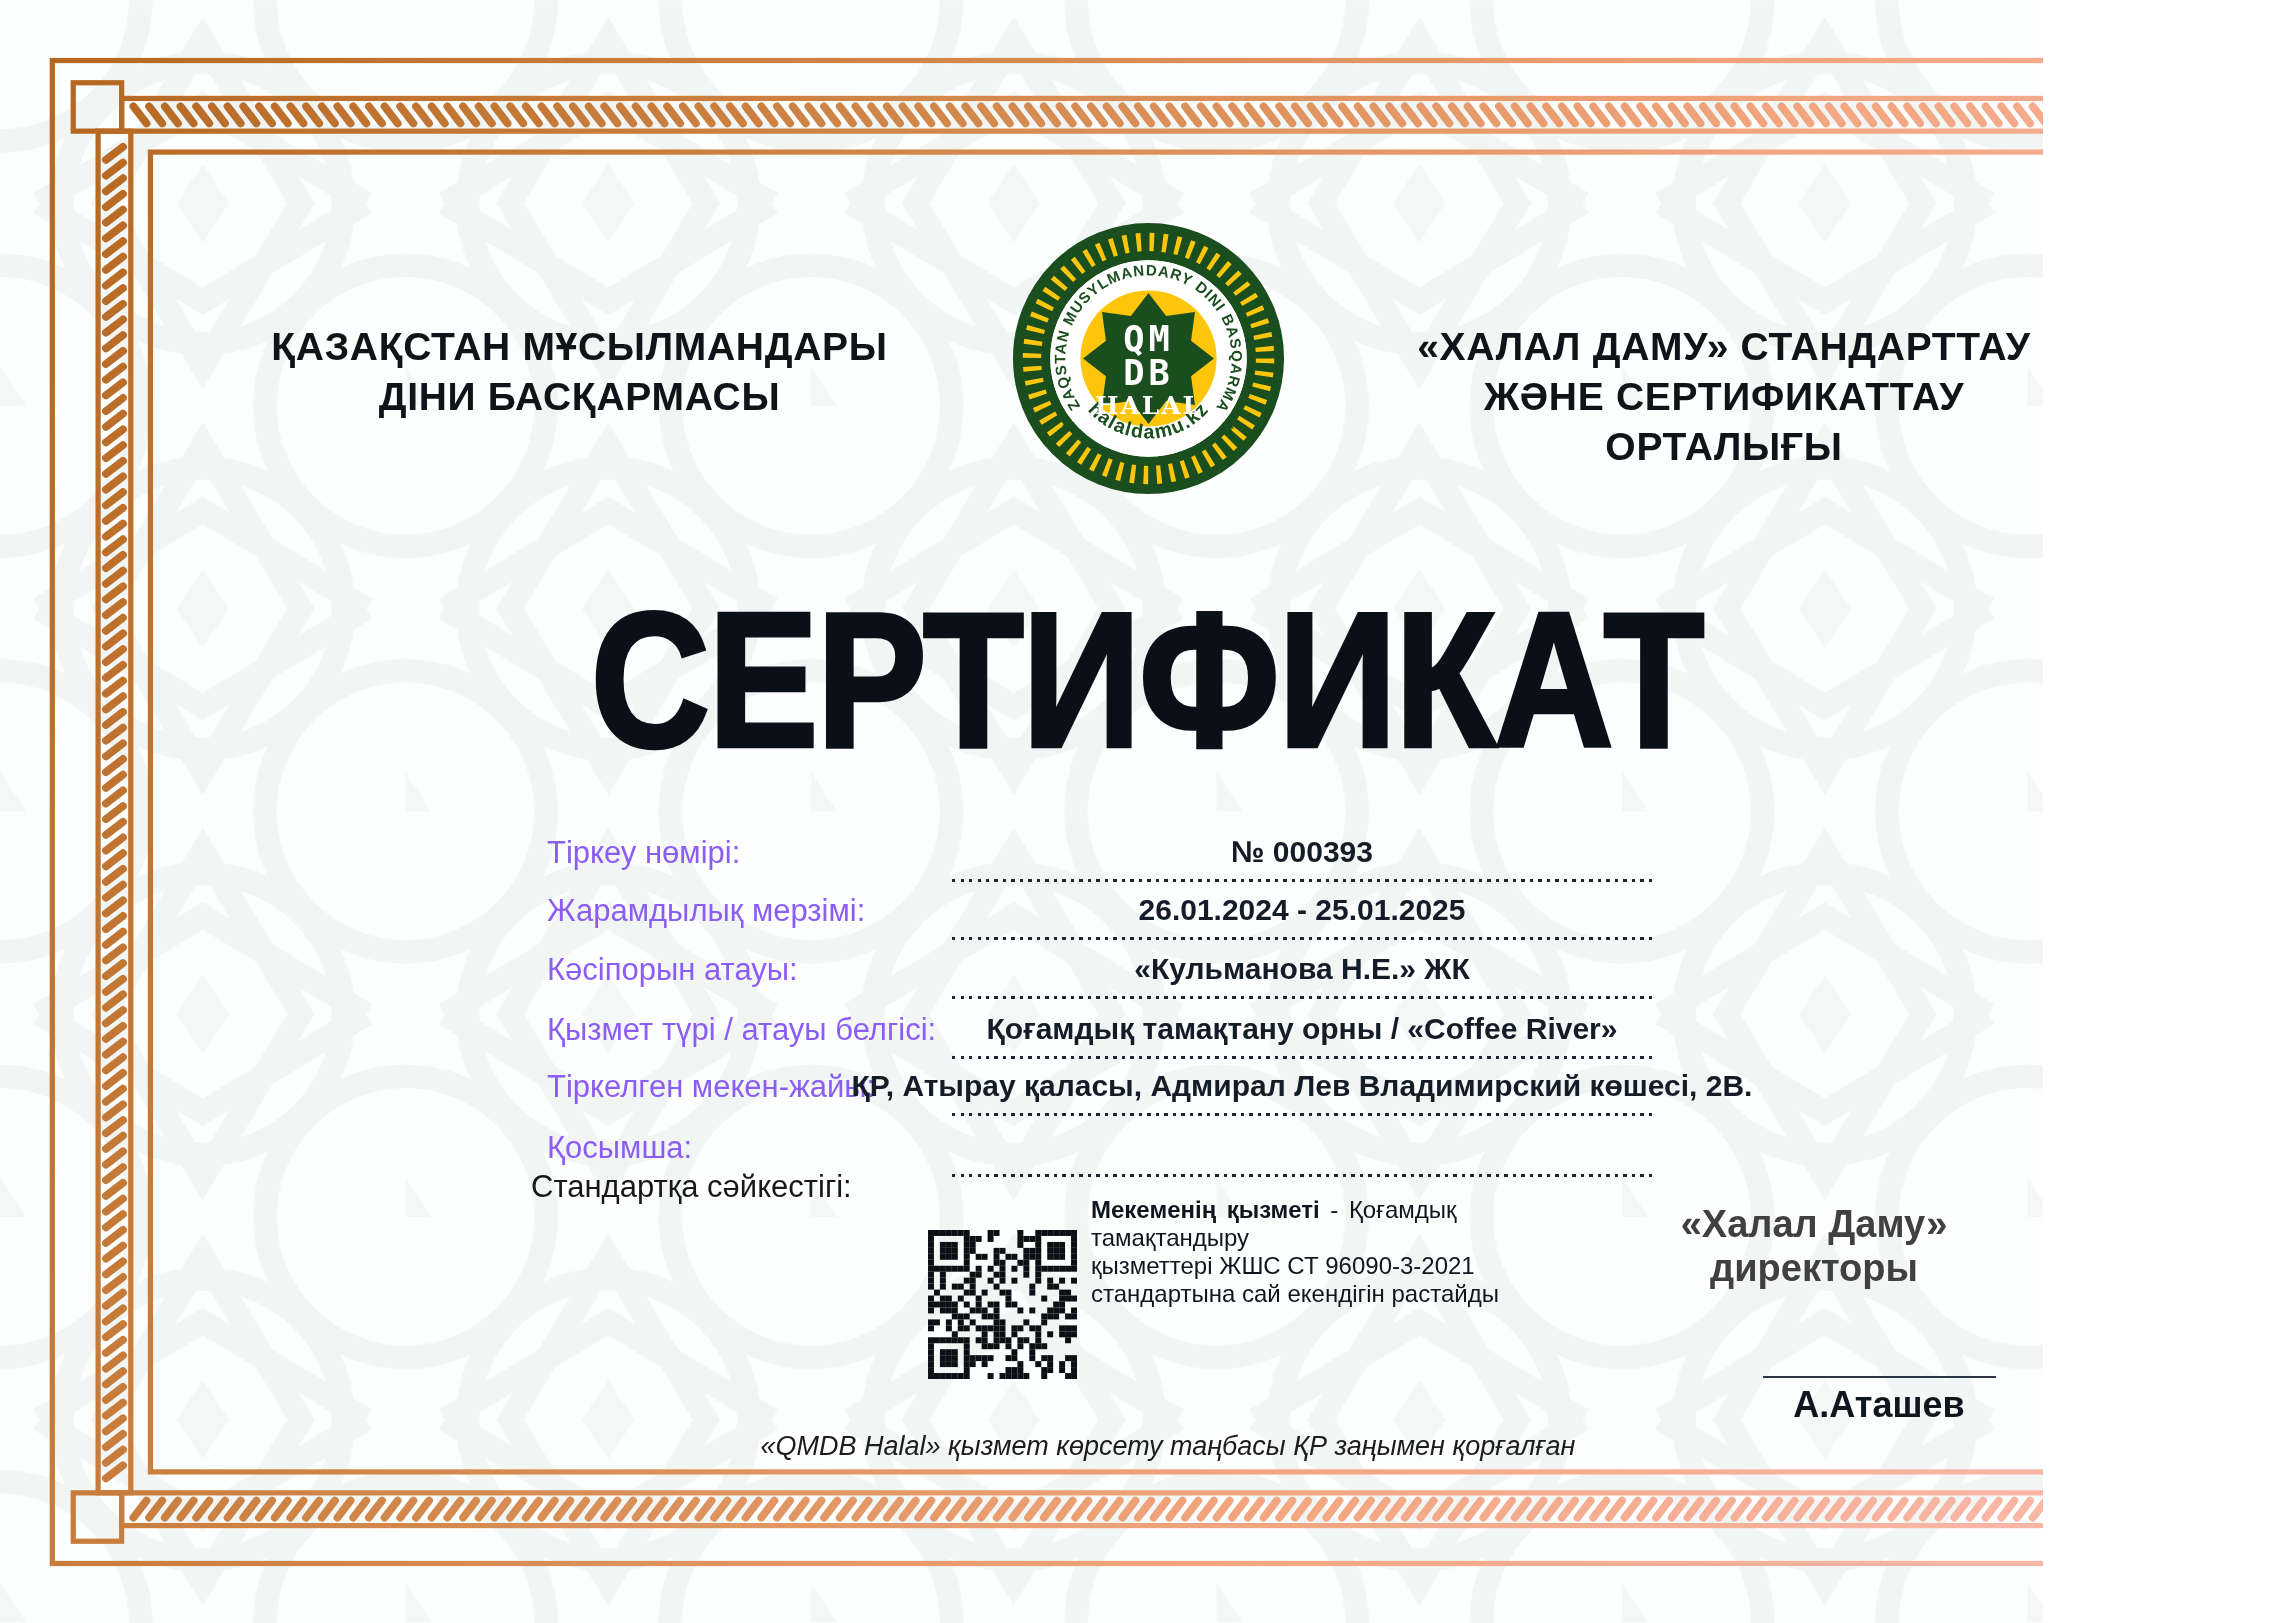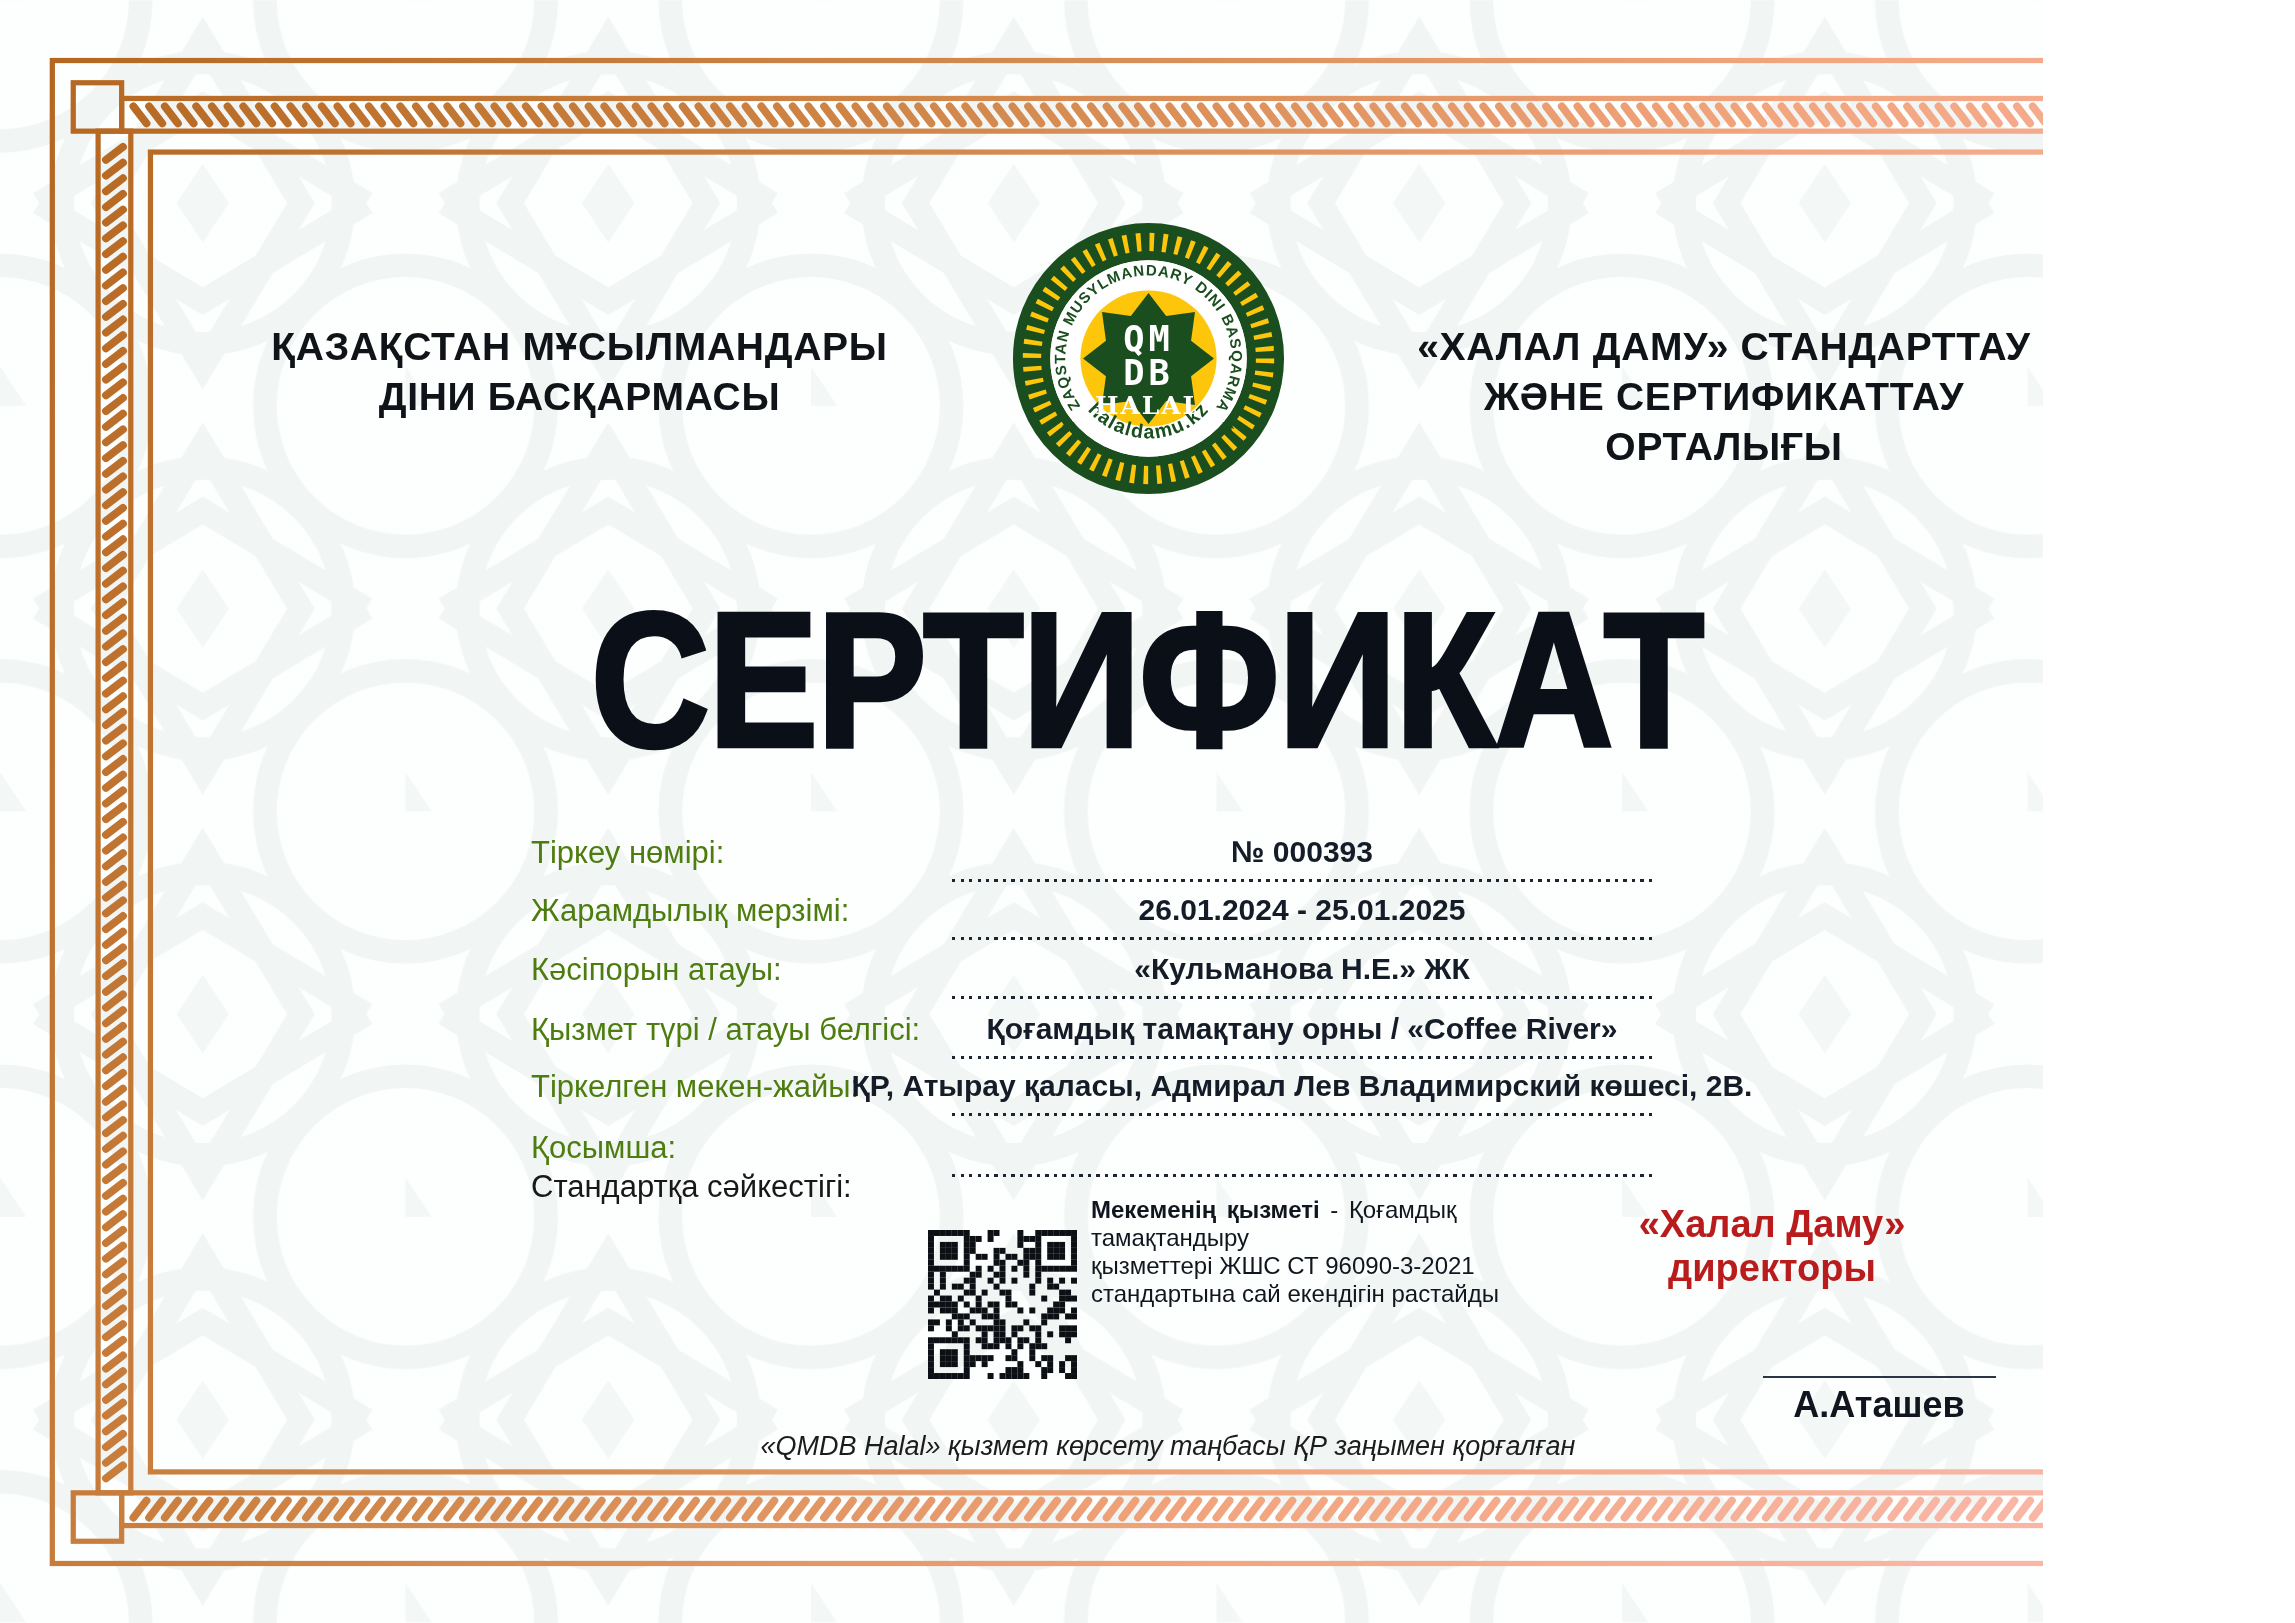--- a/index.html
+++ b/index.html
@@ -14,36 +14,36 @@
   .org-header{position:absolute;text-align:center;font-weight:bold;font-size:39px;line-height:50px;color:#101418;letter-spacing:0.7px;}
   .org-left{left:249px;top:322px;width:661px;}
   .org-right{left:1361px;top:322px;width:726px;}
 
   .logo{position:absolute;left:1011px;top:221px;width:275px;height:275px;}
 
   .cert-title{position:absolute;left:1147px;top:584px;transform:translateX(-50%) scaleX(0.86);transform-origin:center top;
     font-size:191px;font-weight:900;letter-spacing:-1.3px;color:#0a0f18;-webkit-text-stroke:4.6px #0a0f18;white-space:nowrap;line-height:1;}
 
   .frow{position:absolute;left:0;width:2295px;height:0;}
-  .frow .flabel{position:absolute;left:531px;bottom:7.9px;font-size:31px;color:#4d7c0f;white-space:nowrap;}
+  .frow .flabel{position:absolute;left:547px;bottom:7.9px;font-size:31px;color:#8b5cf6;white-space:nowrap;}
   .frow .fline{position:absolute;left:952px;width:700px;top:0;height:3.3px;
     background:repeating-linear-gradient(90deg,#1d2530 0 3.3px,transparent 3.3px 8.5px);}
   .frow .fvalue{position:absolute;left:1302px;transform:translateX(-50%);bottom:10.5px;font-size:30px;font-weight:bold;color:#141c28;white-space:nowrap;text-align:center;}
 
   .appendix-note{position:absolute;left:1302px;transform:translateX(-50%);top:1181px;font-size:20px;color:#141c28;white-space:nowrap;}
   .appendix-note .u{text-decoration:underline;text-underline-offset:3.9px;}
 
   .std-label{position:absolute;left:531px;top:1169px;font-size:31px;color:#181818;white-space:nowrap;}
   .qr{position:absolute;left:928px;top:1230px;width:149px;height:149px;}
   .std-text{position:absolute;left:1091px;top:1196px;width:530px;font-size:24px;line-height:28px;color:#10161e;}
   .std-text .b{font-weight:bold;}
   .std-text .l1{word-spacing:3.9px;}
 
-  .director{position:absolute;left:1772px;transform:translateX(-50%);top:1202px;text-align:center;
-    font-size:38px;font-weight:bold;line-height:44px;color:#b91c1c;white-space:nowrap;}
+  .director{position:absolute;left:1814px;transform:translateX(-50%);top:1202px;text-align:center;
+    font-size:38px;font-weight:bold;line-height:44px;color:#404040;white-space:nowrap;}
   .sig-line{position:absolute;left:1763px;top:1376px;width:233px;height:2px;background:#2b3547;}
   .sig-name{position:absolute;left:1879px;transform:translateX(-50%);top:1384px;font-size:36px;font-weight:bold;color:#10161e;white-space:nowrap;}
 
   .footer-note{position:absolute;left:1168px;transform:translateX(-50%);top:1431px;
     font-size:27px;font-style:italic;color:#1c1c1c;white-space:nowrap;}
 </style>
 </head>
 <body>
 
 <div class="page">

